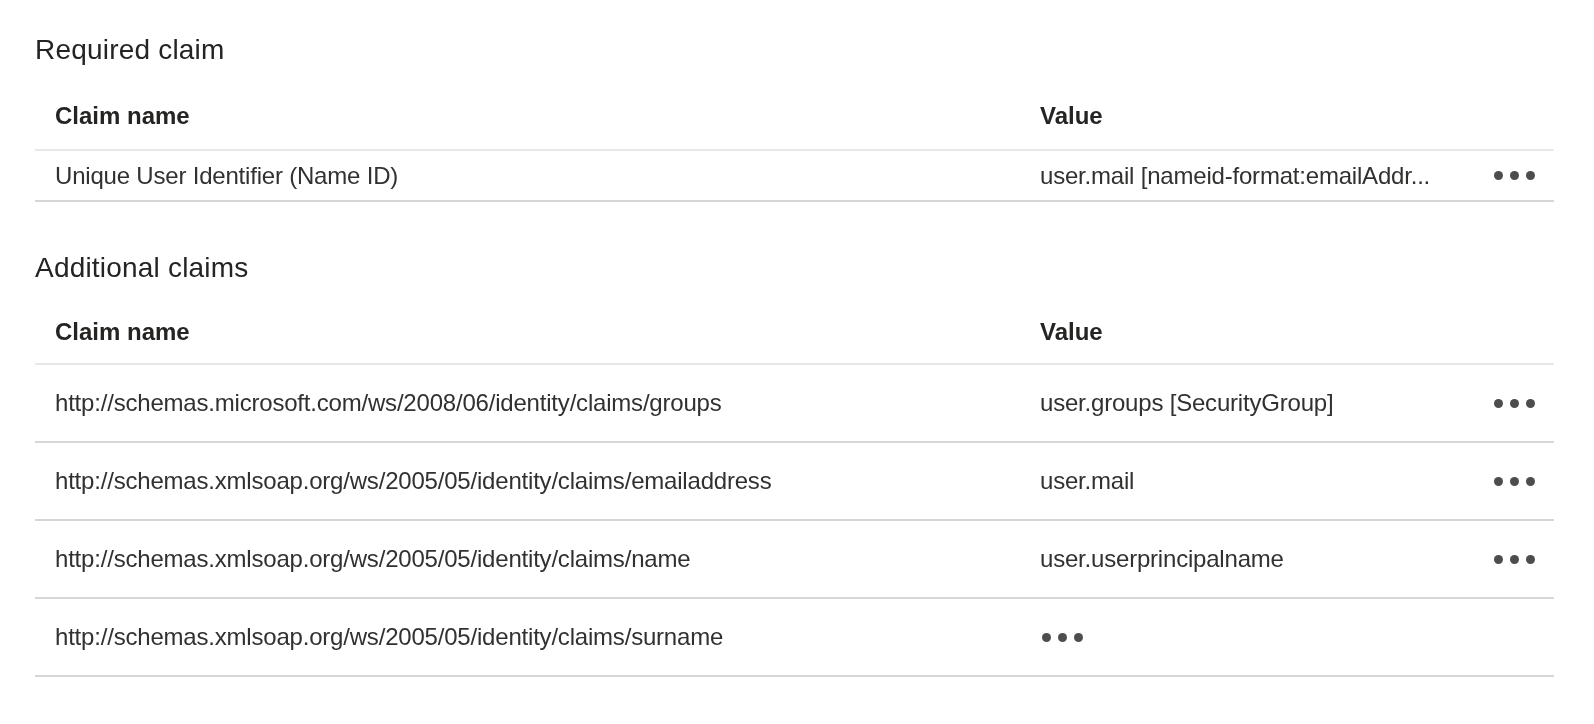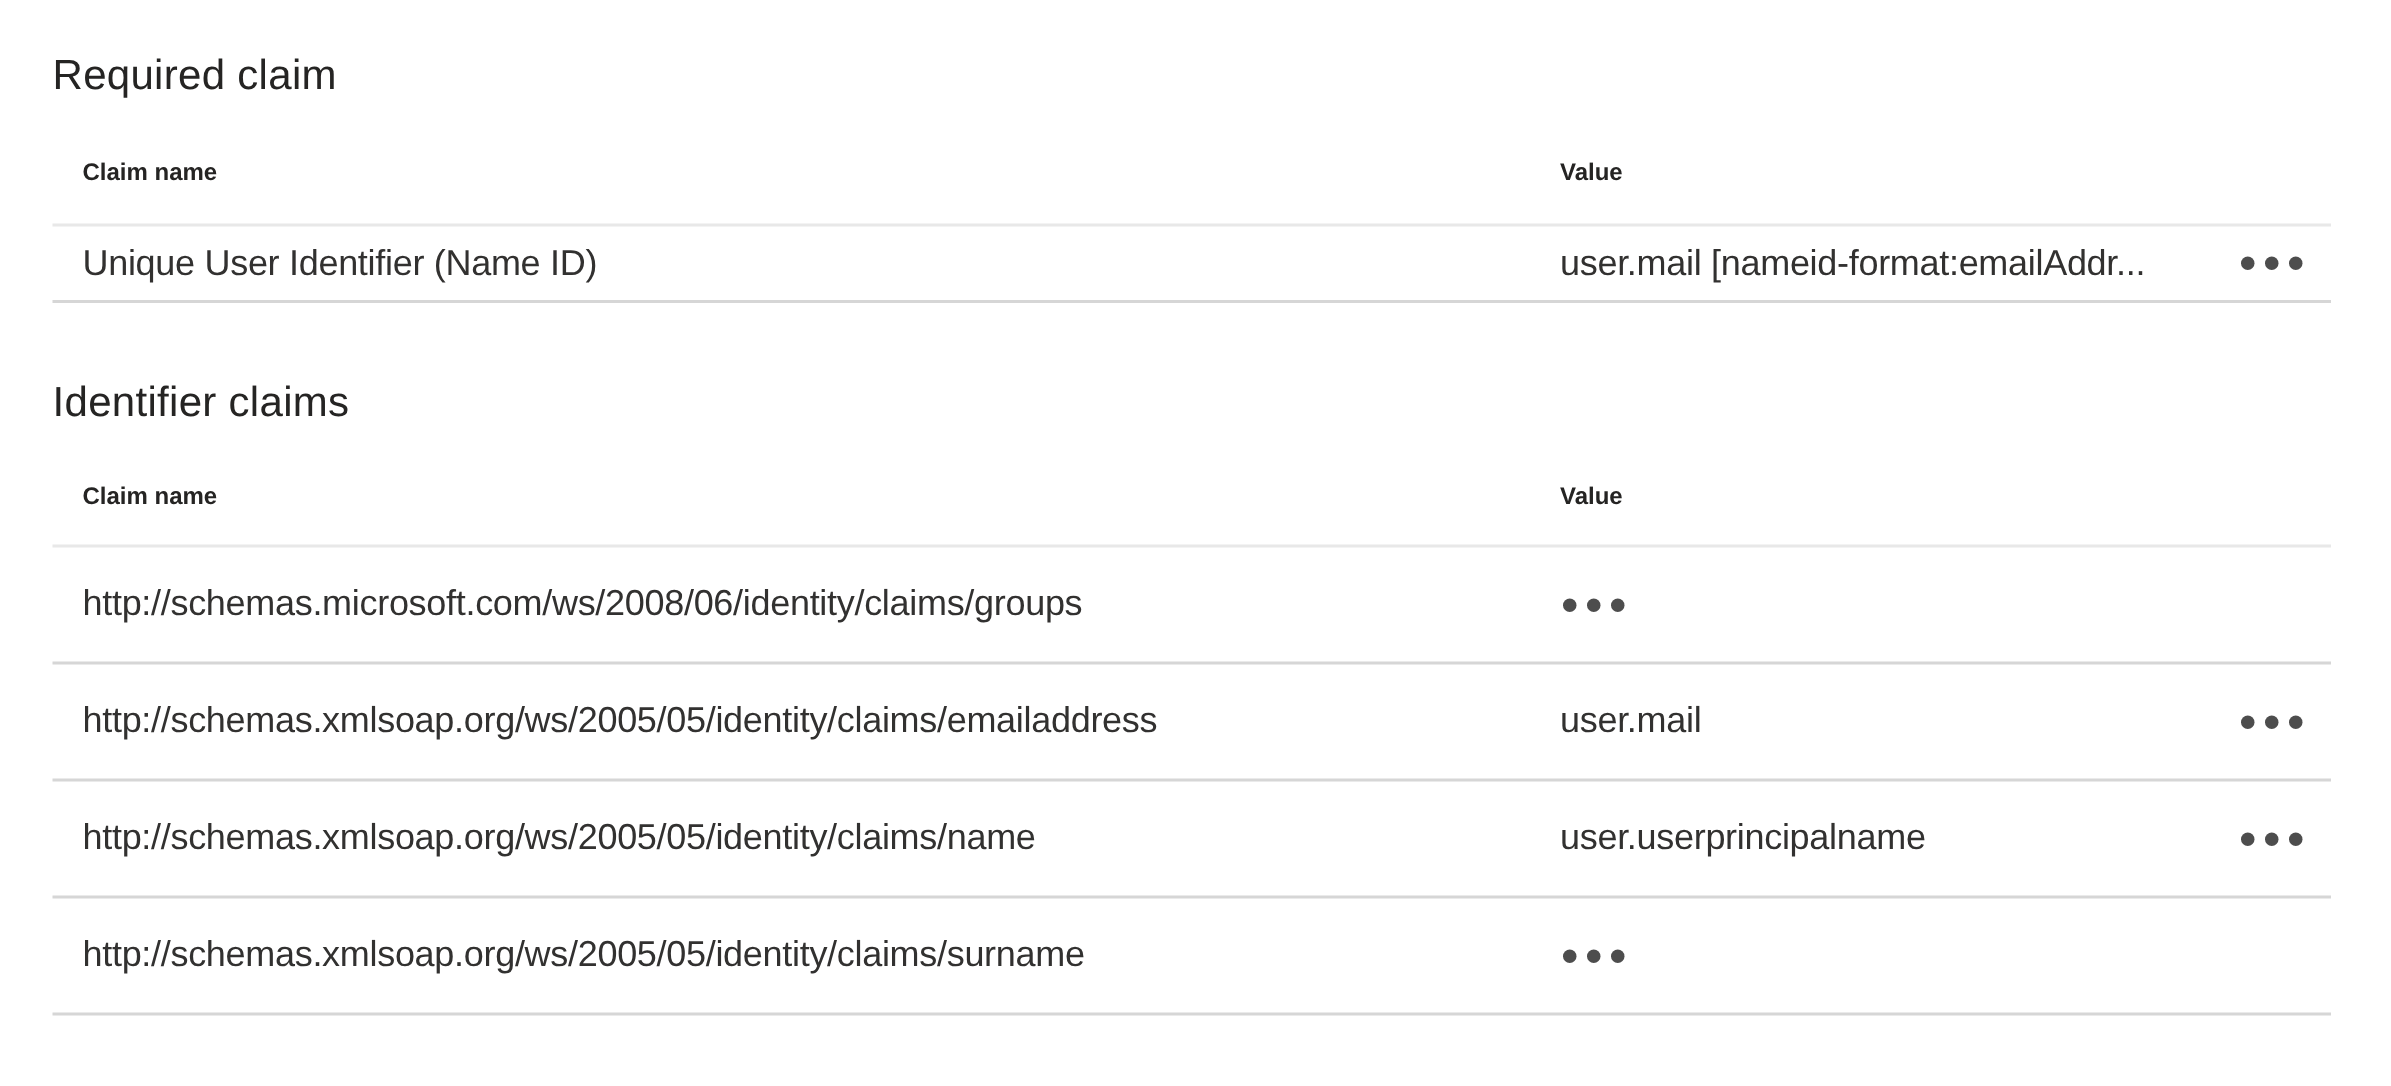--- a/index.html
+++ b/index.html
@@ -31,21 +31,21 @@
   .hdr-row {
     display: flex;
     align-items: center;
     height: 69px;
     border-bottom: 2px solid #e8e8e8;
   }
   .section-additional .hdr-row {
     height: 65px;
   }
   .hdr-cell {
-    font-size: 16px;
+    font-size: 24px;
     font-weight: 700;
     color: #252423;
   }
   .row {
     display: flex;
     align-items: center;
     height: 51px;
     border-bottom: 2px solid #d6d6d6;
     cursor: pointer;
   }
@@ -119,31 +119,32 @@
                 <i></i>
                 <i></i>
               </span>
           </button>
         </div>
       </div>
     </div>
   </section>
 
   <section class="section-additional">
-    <h2 class="section-title">Identifier claims</h2>
+    <h2 class="section-title">Additional claims</h2>
 
     <div class="claims-table">
       <div class="hdr-row">
         <div class="col-name hdr-cell">Claim name</div>
         <div class="col-value hdr-cell">Value</div>
         <div class="col-menu"></div>
       </div>
 
       <div class="row">
         <div class="col-name cell-text">http://schemas.microsoft.com/ws/2008/06/identity/claims/groups</div>
+        <div class="col-value cell-text">user.groups [SecurityGroup]</div>
         <div class="col-menu">
           <button class="menu-btn">
             <span class="dots">
                 <i></i>
                 <i></i>
                 <i></i>
               </span>
           </button>
         </div>
       </div>

